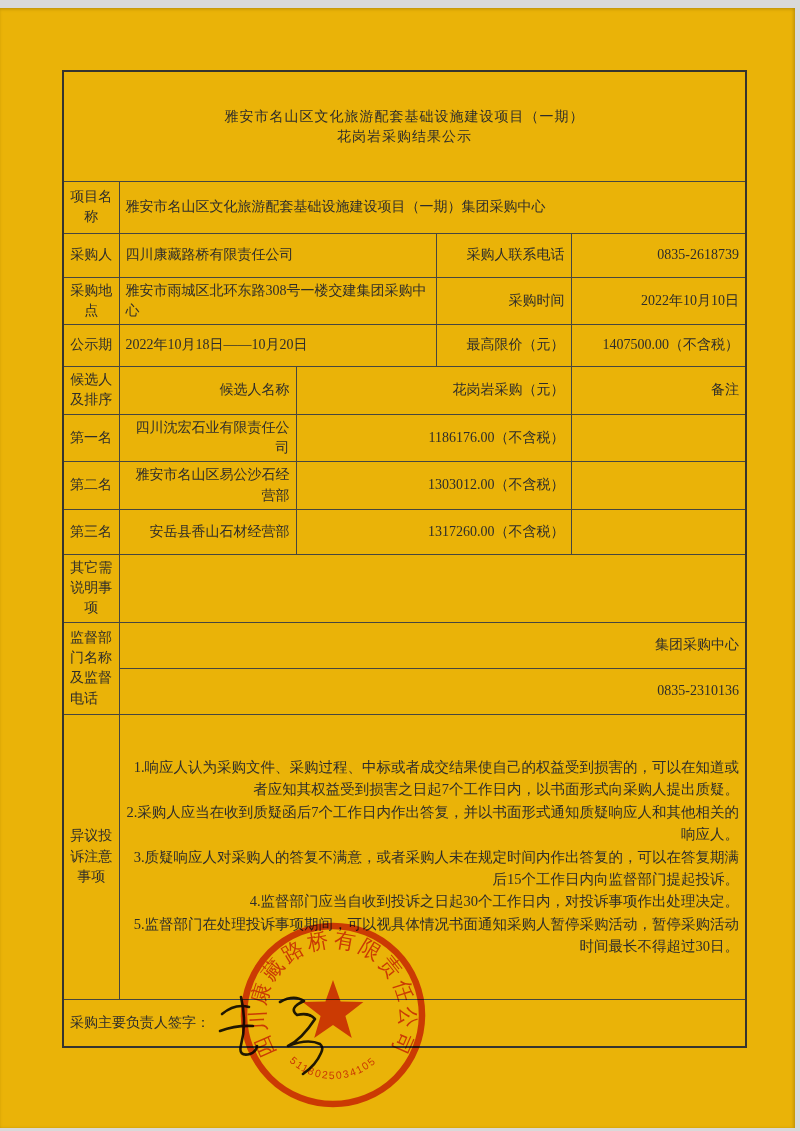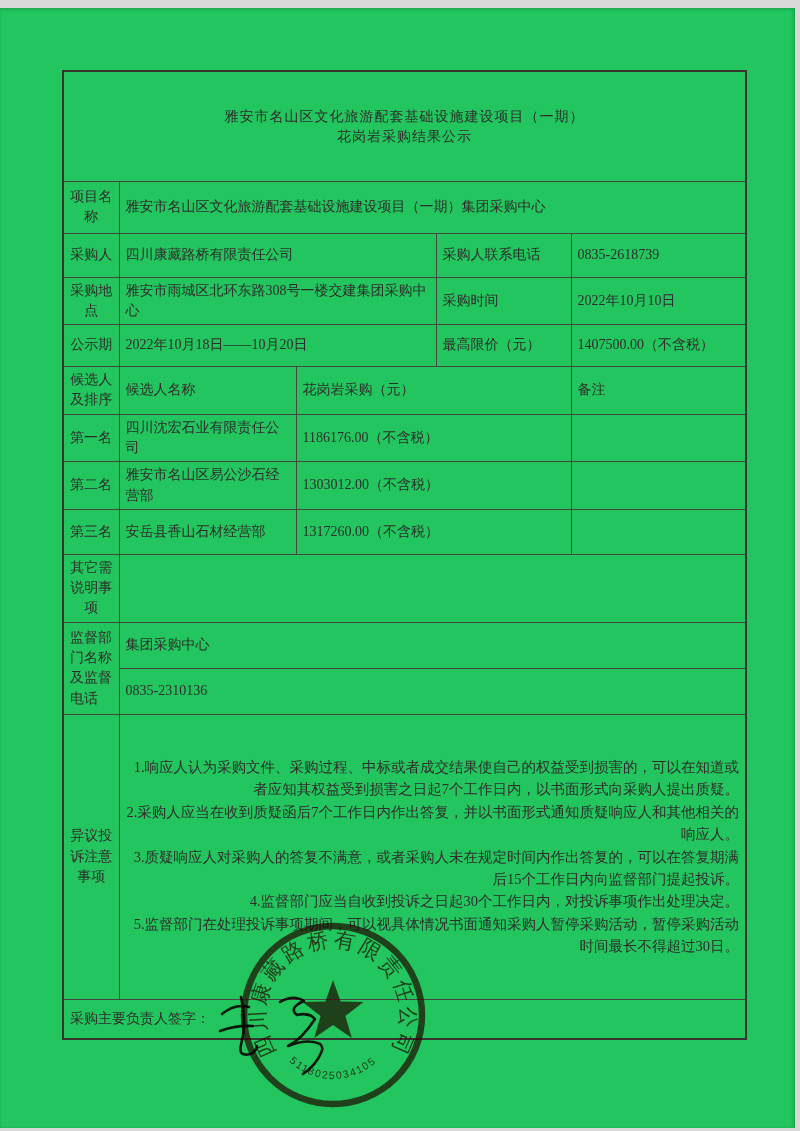--- a/index.html
+++ b/index.html
@@ -7,21 +7,21 @@
     width:800px;height:1131px;
     background:#d9d9d9;
     font-family:"Liberation Serif","DejaVu Serif",serif;
     color:#2e2d2b;
     position:relative;
     overflow:hidden;
   }
   .page{position:absolute;left:0;top:0;width:800px;height:1131px;}
   .paper{
     position:absolute;left:0;top:8px;right:5px;bottom:3px;
-    background:#22c55e;
+    background:#eab308;
     box-shadow:inset -2px 0 3px rgba(0,0,0,.12), inset 0 2px 3px rgba(0,0,0,.10);
   }
   table.doc{
     position:absolute;left:62px;top:62px;
     width:683px;
     border-collapse:collapse;
     table-layout:fixed;
     border:2px solid #35342f;
   }
   table.doc td, table.doc th{
@@ -32,21 +32,21 @@
     vertical-align:middle;
     line-height:1.45;
     word-break:break-all;
   }
   th.rowlabel{
     padding:2px 3px;
     text-align:center;
     line-height:1.5;
   }
   th.rowlabel.centered{text-align:left;}
-  .c{text-align:left;}
+  .c{text-align:right;}
   .l{text-align:left;}
   .title-cell{
     text-align:center;
     font-family:"Liberation Sans","DejaVu Sans",sans-serif;
     font-weight:bold;
     font-size:21px;
     line-height:1.8;
     letter-spacing:1px;
   }
   .complaint-cell{padding:10px 12px;}
@@ -162,21 +162,21 @@
         <th class="rowlabel">异议投诉注意事项</th>
         <td colspan="4" class="complaint-cell">
           <div class="citem">1.响应人认为采购文件、采购过程、中标或者成交结果使自己的权益受到损害的，可以在知道或者应知其权益受到损害之日起7个工作日内，以书面形式向采购人提出质疑。</div>
           <div class="citem">2.采购人应当在收到质疑函后7个工作日内作出答复，并以书面形式通知质疑响应人和其他相关的响应人。</div>
           <div class="citem">3.质疑响应人对采购人的答复不满意，或者采购人未在规定时间内作出答复的，可以在答复期满后15个工作日内向监督部门提起投诉。</div>
           <div class="citem">4.监督部门应当自收到投诉之日起30个工作日内，对投诉事项作出处理决定。</div>
           <div class="citem">5.监督部门在处理投诉事项期间，可以视具体情况书面通知采购人暂停采购活动，暂停采购活动时间最长不得超过30日。</div>
         </td>
       </tr>
 
-      <tr style="height:40px">
+      <tr style="height:48px">
         <td colspan="5" class="sig-cell">采购主要负责人签字：</td>
       </tr>
     </tbody>
       </table>
 
     <svg class="signature" viewBox="0 0 150 95">
       <g fill="none" stroke="#23211f" stroke-width="2.6" stroke-linecap="round" stroke-linejoin="round">
         <path d="M14,28 q13,-11 27,-7"></path>
         <path d="M33,11 q6,26 0,48 q-3,12 9,9 q6,-2 7,-8"></path>
         <path d="M12,45 q16,-6 33,-5"></path>

